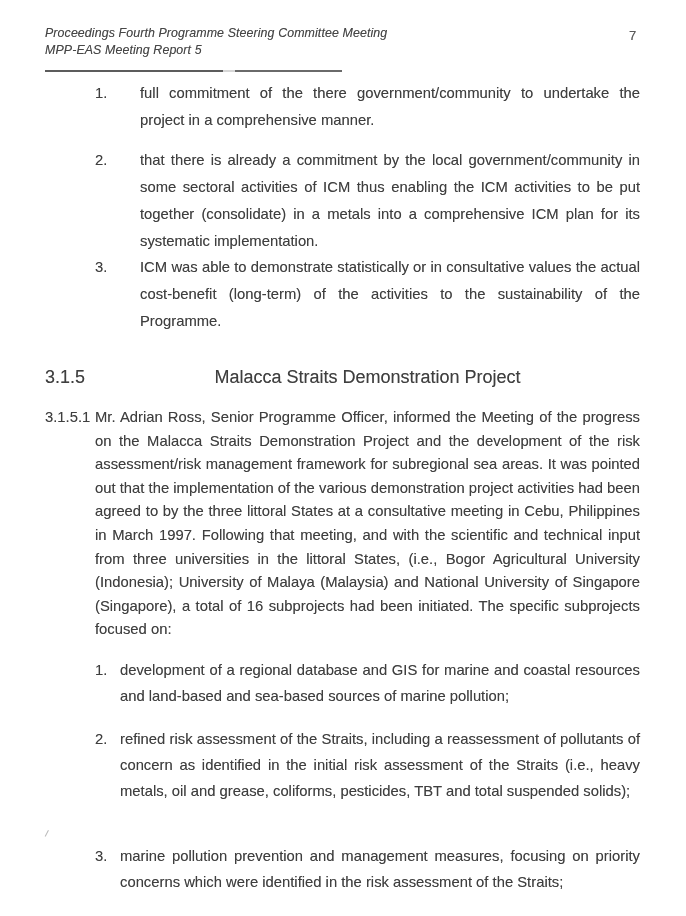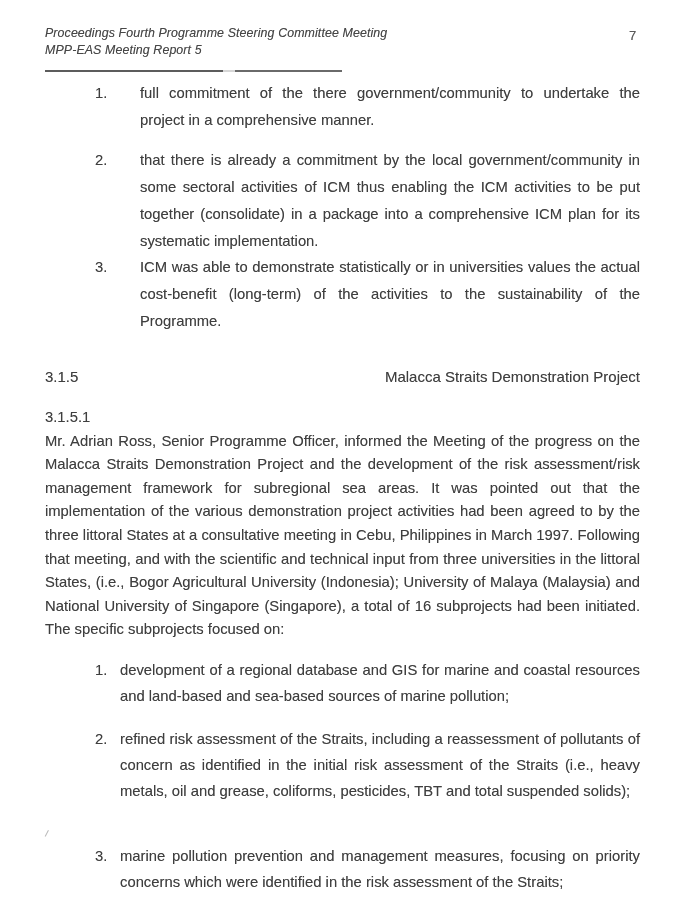--- a/index.html
+++ b/index.html
@@ -67,31 +67,30 @@
     width: 545px;
     line-height: 27px;
   }
   .list1 .num { width: 45px; }
 
   
   .heading {
     left: 45px;
     width: 595px;
     line-height: 22px;
-    font-size: 15px;
+    font-size: 18px;
   }
   .heading .num { width: 50px; }
-  .heading .txt { text-align: right; }
+  .heading .txt { text-align: center; }
 
   
   .para {
     left: 45px;
     width: 595px;
     line-height: 23.6px;
-    flex-direction: column;
   }
   .para .num { width: 50px; }
 
   
   .list2 {
     left: 95px;
     width: 545px;
     line-height: 26px;
   }
   .list2 .num { width: 25px; }
@@ -121,26 +120,26 @@
 
   <div class="divider"></div>
 
   <div class="row list1" style="top:80px">
     <span class="num">1.</span>
     <span class="txt">full commitment of the there government/community to undertake the project in a comprehensive manner.</span>
   </div>
 
   <div class="row list1" style="top:147px">
     <span class="num">2.</span>
-    <span class="txt">that there is already a commitment by the local government/community in some sectoral activities of ICM thus enabling the ICM activities to be put together (consolidate) in a package into a comprehensive ICM plan for its systematic implementation.</span>
+    <span class="txt">that there is already a commitment by the local government/community in some sectoral activities of ICM thus enabling the ICM activities to be put together (consolidate) in a metals into a comprehensive ICM plan for its systematic implementation.</span>
   </div>
 
   <div class="row list1" style="top:254px">
     <span class="num">3.</span>
-    <span class="txt">ICM was able to demonstrate statistically or in universities values the actual cost-benefit (long-term) of the activities to the sustainability of the Programme.</span>
+    <span class="txt">ICM was able to demonstrate statistically or in consultative values the actual cost-benefit (long-term) of the activities to the sustainability of the Programme.</span>
   </div>
 
   <div class="row heading" style="top:366px">
     <span class="num">3.1.5</span>
     <span class="txt">Malacca Straits Demonstration Project</span>
   </div>
 
   <div class="row para" style="top:406px">
     <span class="num">3.1.5.1</span>
     <span class="txt">Mr. Adrian Ross, Senior Programme Officer, informed the Meeting of the progress on the Malacca Straits Demonstration Project and the development of the risk assessment/risk management framework for subregional sea areas.  It was pointed out that the implementation of the various demonstration project activities had been agreed to by the three littoral States at a consultative meeting in Cebu, Philippines in March 1997.  Following that meeting, and with the scientific and technical input from three universities in the littoral States, (i.e., Bogor Agricultural University (Indonesia); University of Malaya (Malaysia) and National University of Singapore (Singapore), a total of 16 subprojects had been initiated. The specific subprojects focused on:</span>

